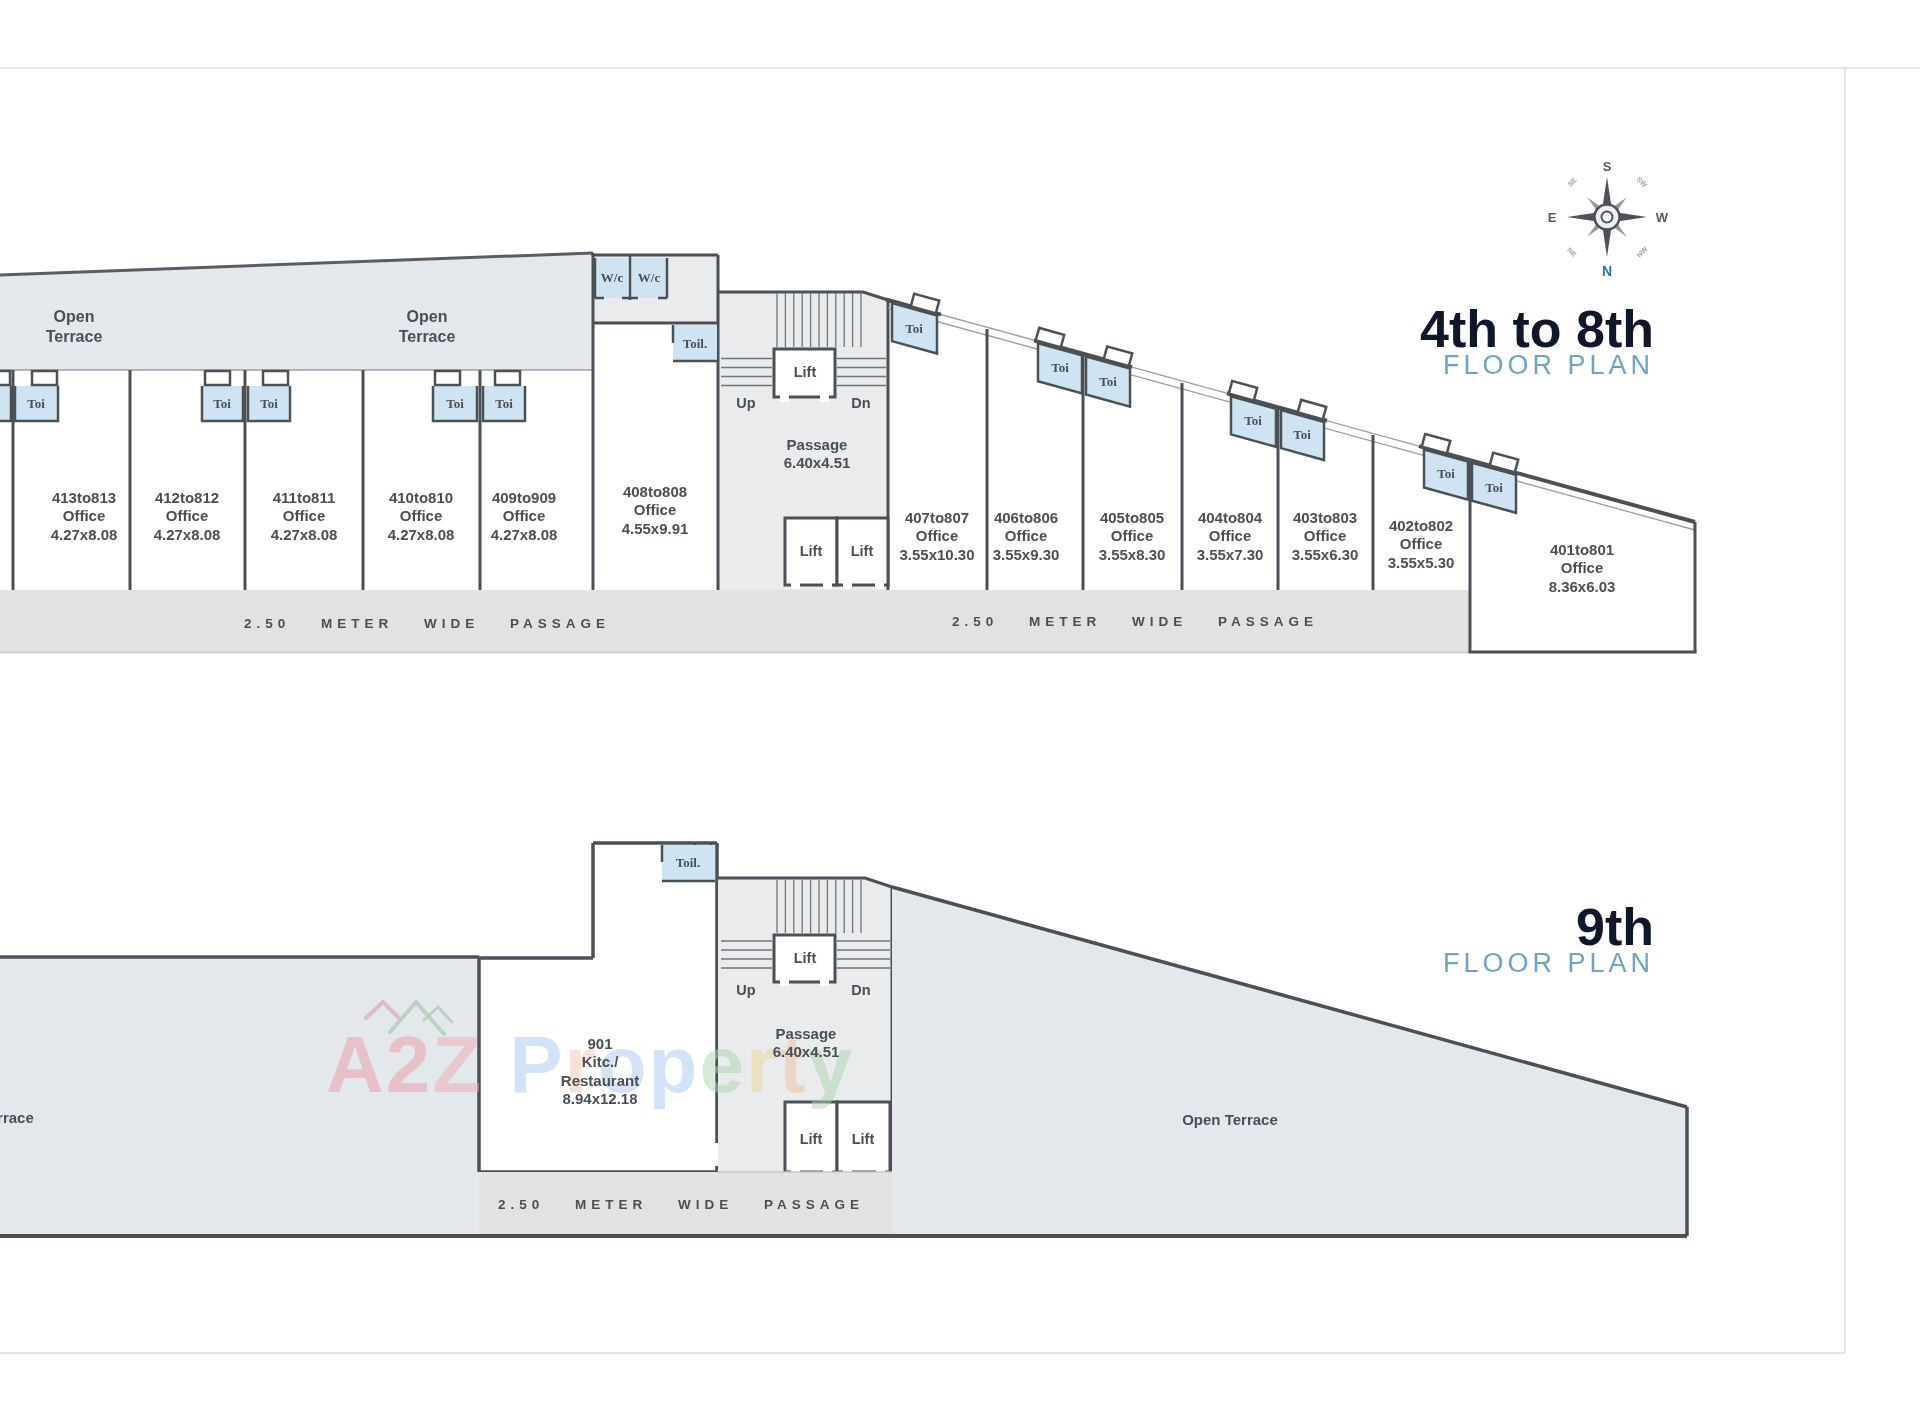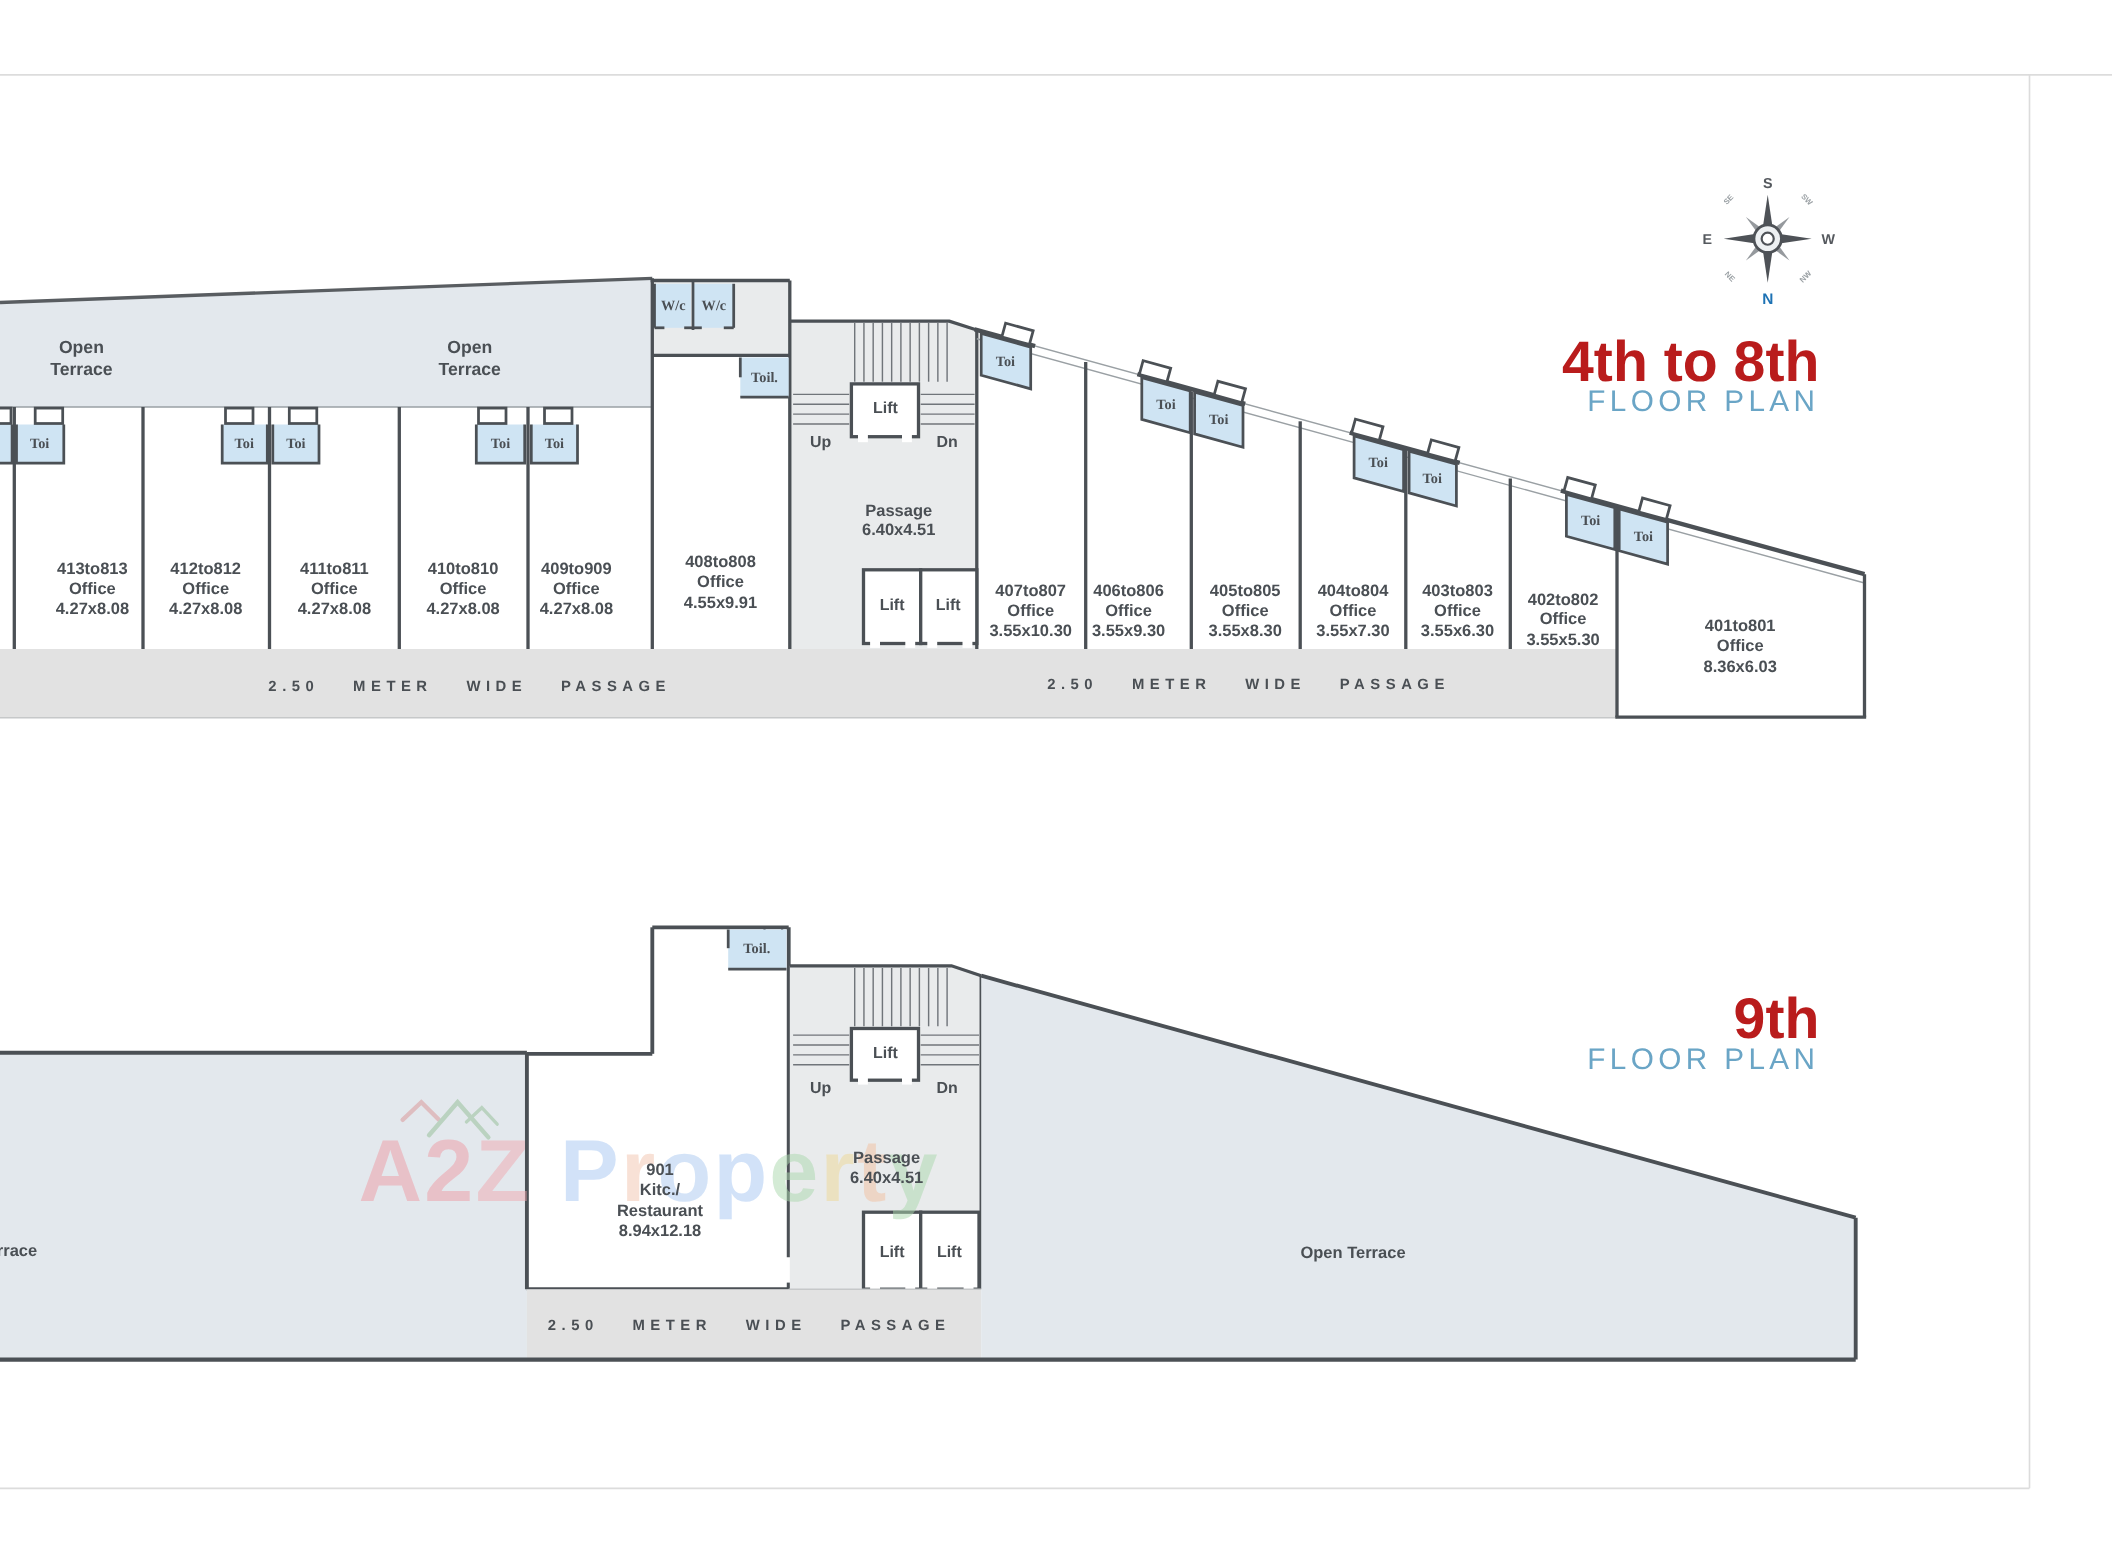--- a/index.html
+++ b/index.html
@@ -3,24 +3,24 @@
 <meta charset="utf-8">
 <style>
   html,body{margin:0;padding:0;background:#fff;}
   #canvas{position:relative;width:1920px;height:1422px;background:#fff;overflow:hidden;
           font-family:"Liberation Sans",sans-serif;}
   #geo{position:absolute;left:0;top:0;}
   .lbl{position:absolute;transform:translate(-50%,-50%);text-align:center;color:#4a4f54;
        font-weight:bold;white-space:pre-line;line-height:1.28;}
   .s13{font-size:13px;font-family:Liberation Serif, serif;}
   .s14{font-size:14.5px;}
-  .s15{font-size:15px;line-height:1.22;margin-top:20px;}
+  .s15{font-size:15px;line-height:1.22;}
   .bl{display:block;}
   .band-label{font-size:13.5px;letter-spacing:5px;word-spacing:22px;}
-  .title{position:absolute;right:266px;text-align:right;color:#b91c1c;font-weight:bold;
+  .title{position:absolute;right:266px;text-align:right;color:#0f172a;font-weight:bold;
          font-size:52px;line-height:1;}
   .subtitle{position:absolute;right:266px;text-align:right;color:#6aa5c6;font-weight:normal;
             font-size:27px;letter-spacing:4px;line-height:1;}
   .wm-top{position:absolute;left:100px;top:6px;font-size:44px;color:#e4e4e4;font-weight:normal;}
   .wm-center{position:absolute;left:326px;top:1025px;font-size:80px;font-weight:bold;
              line-height:1;opacity:.5;letter-spacing:2px;white-space:nowrap;}
   .compass-letter{position:absolute;transform:translate(-50%,-50%);color:#55595e;
                   font-size:13px;font-weight:bold;}
   .compass-tiny{position:absolute;font-size:7px;color:#9aa0a4;font-weight:bold;}
 </style>

